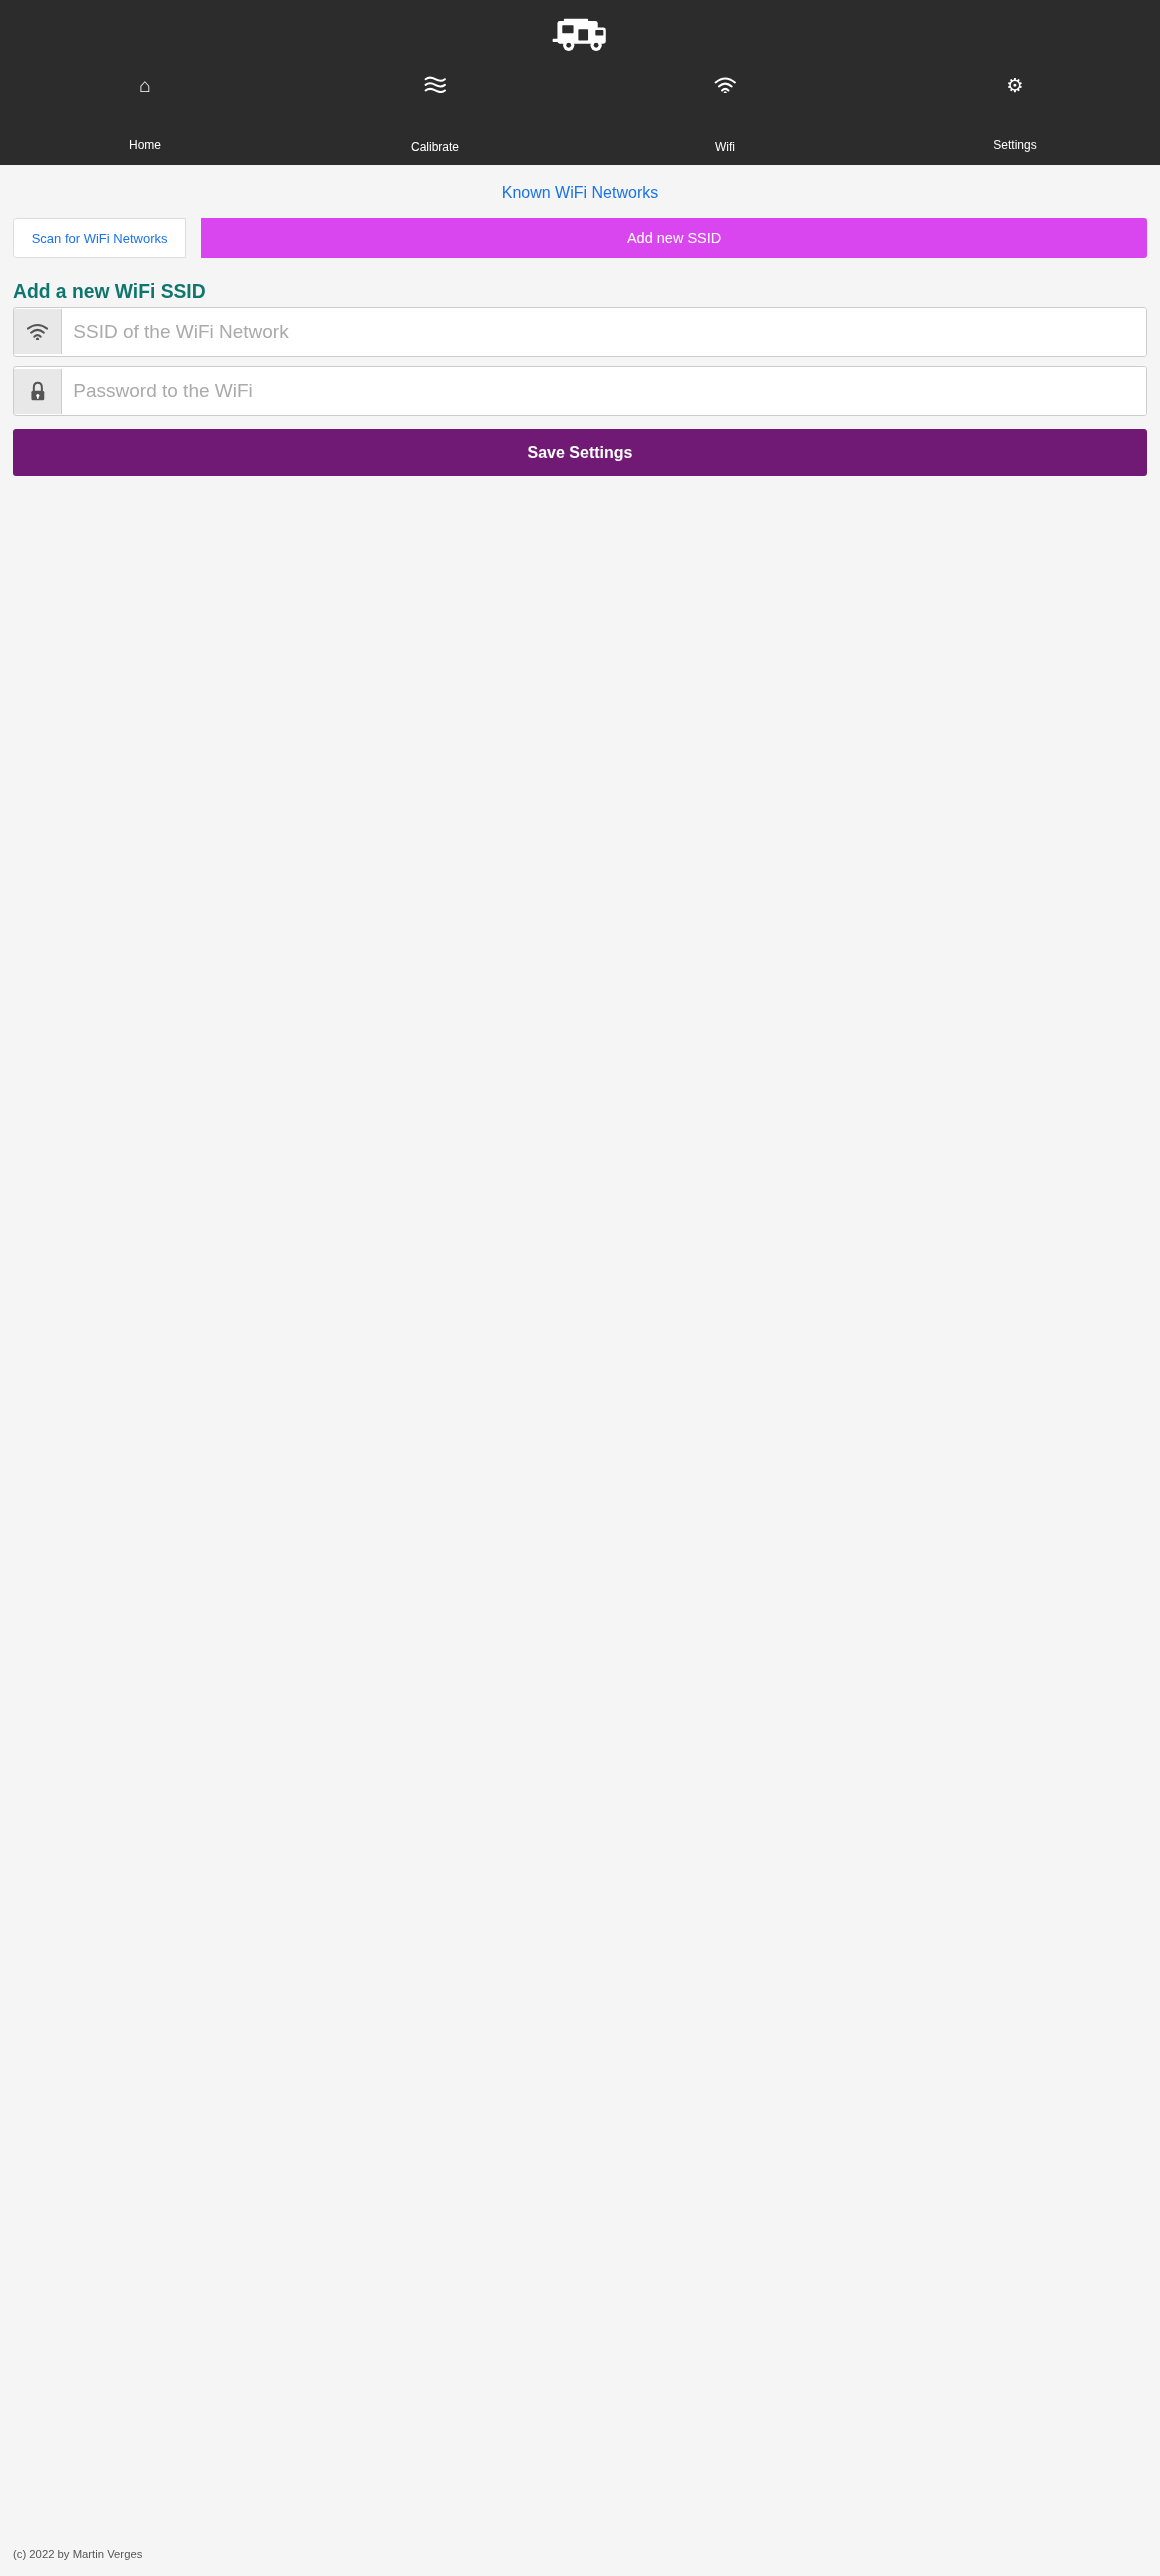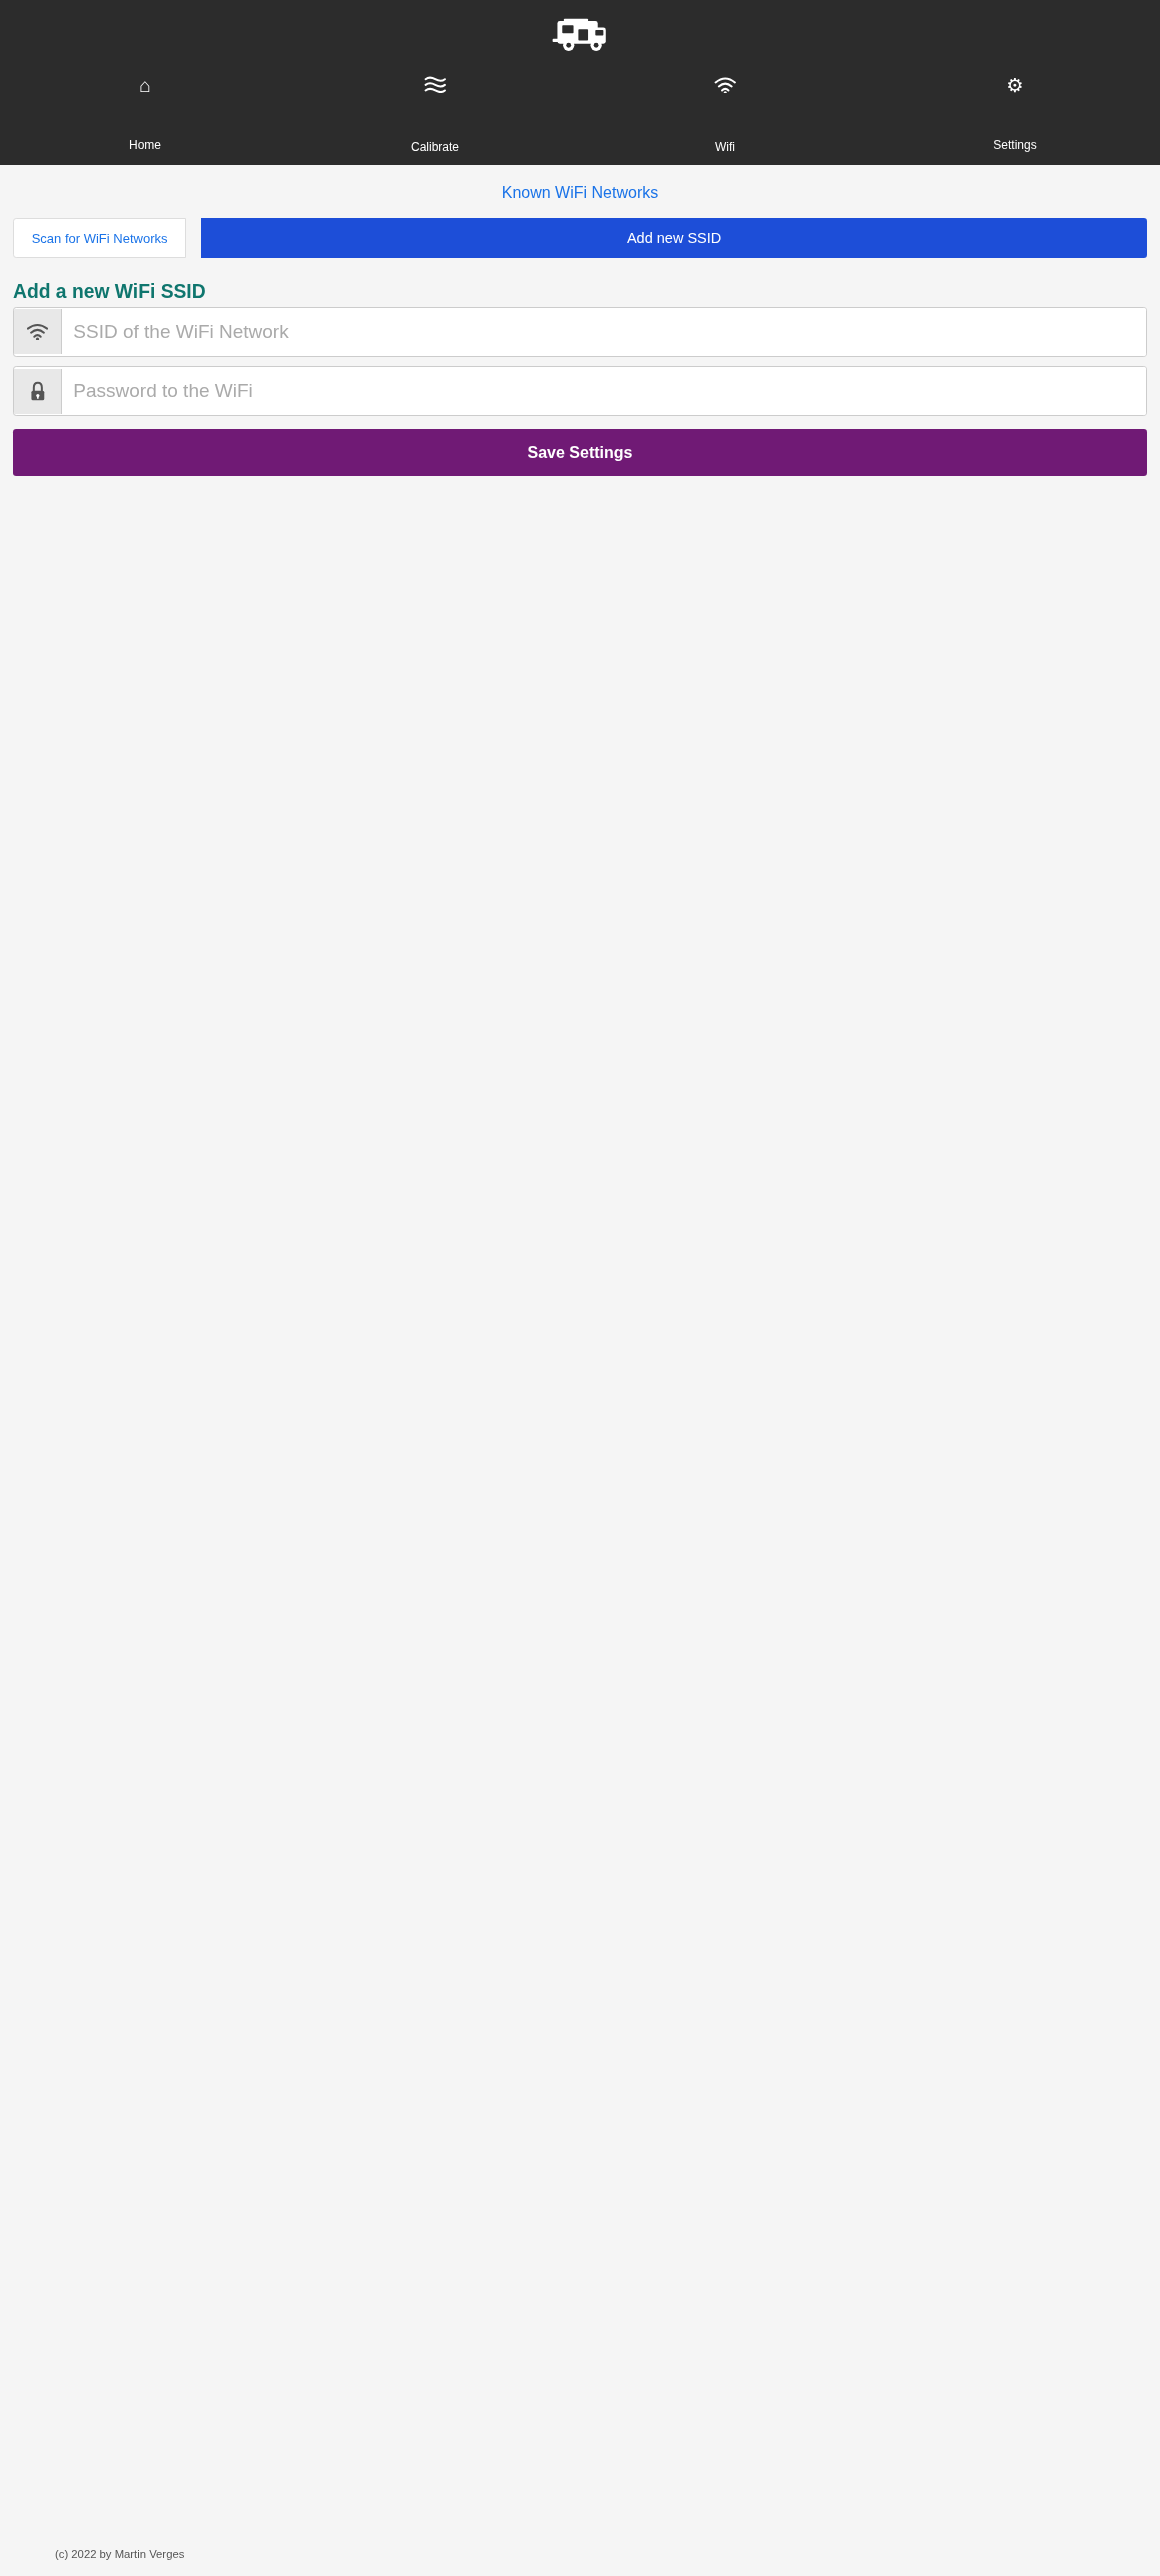--- a/index.html
+++ b/index.html
@@ -91,21 +91,21 @@
       color: #1a73e8;
       border: 0.8px solid #ddd;
       font-size: 13px;
       cursor: pointer;
       border-radius: 3.2px 0 0 3.2px;
     }
 
     .btn-add-ssid {
       flex: 1;
       padding: 11.3px 17.7px;
-      background-color: #1d4ed8;
+      background-color: #d946ef;
       color: white;
       border: none;
       font-size: 14.5px;
       cursor: pointer;
       border-radius: 0 3.2px 3.2px 0;
     }
 
     .section-title {
       font-size: 19.3px;
       font-weight: bold;
@@ -162,21 +162,20 @@
       margin-top: 3.2px;
       font-weight: bold;
     }
 
     .footer {
       padding: 16px 13px;
       text-align: left;
       color: #555;
       font-size: 11.3px;
       margin-top: auto;
-      margin-left: 42px;
     }
 
     
     .rv-icon {
       display: inline-block;
     }
   </style>
 </head>
 <body>
 

